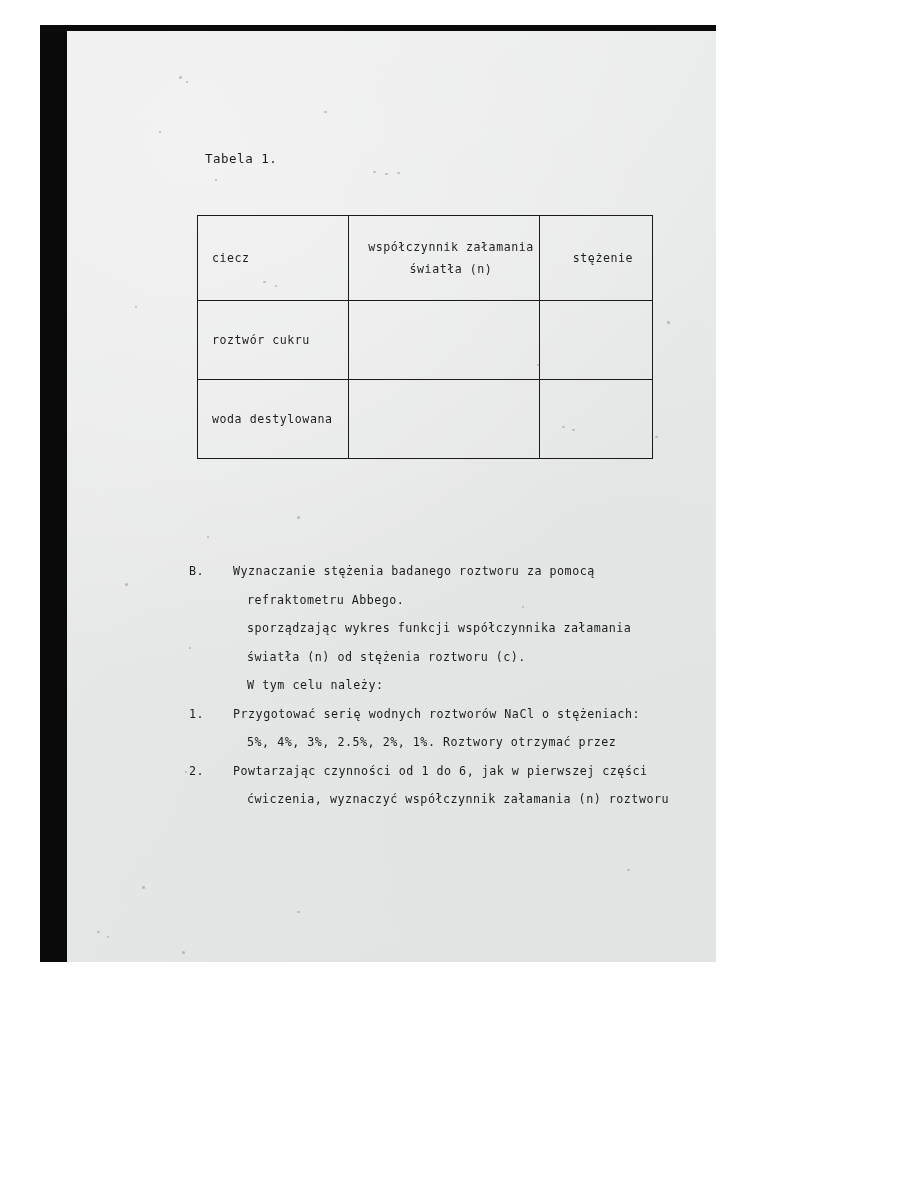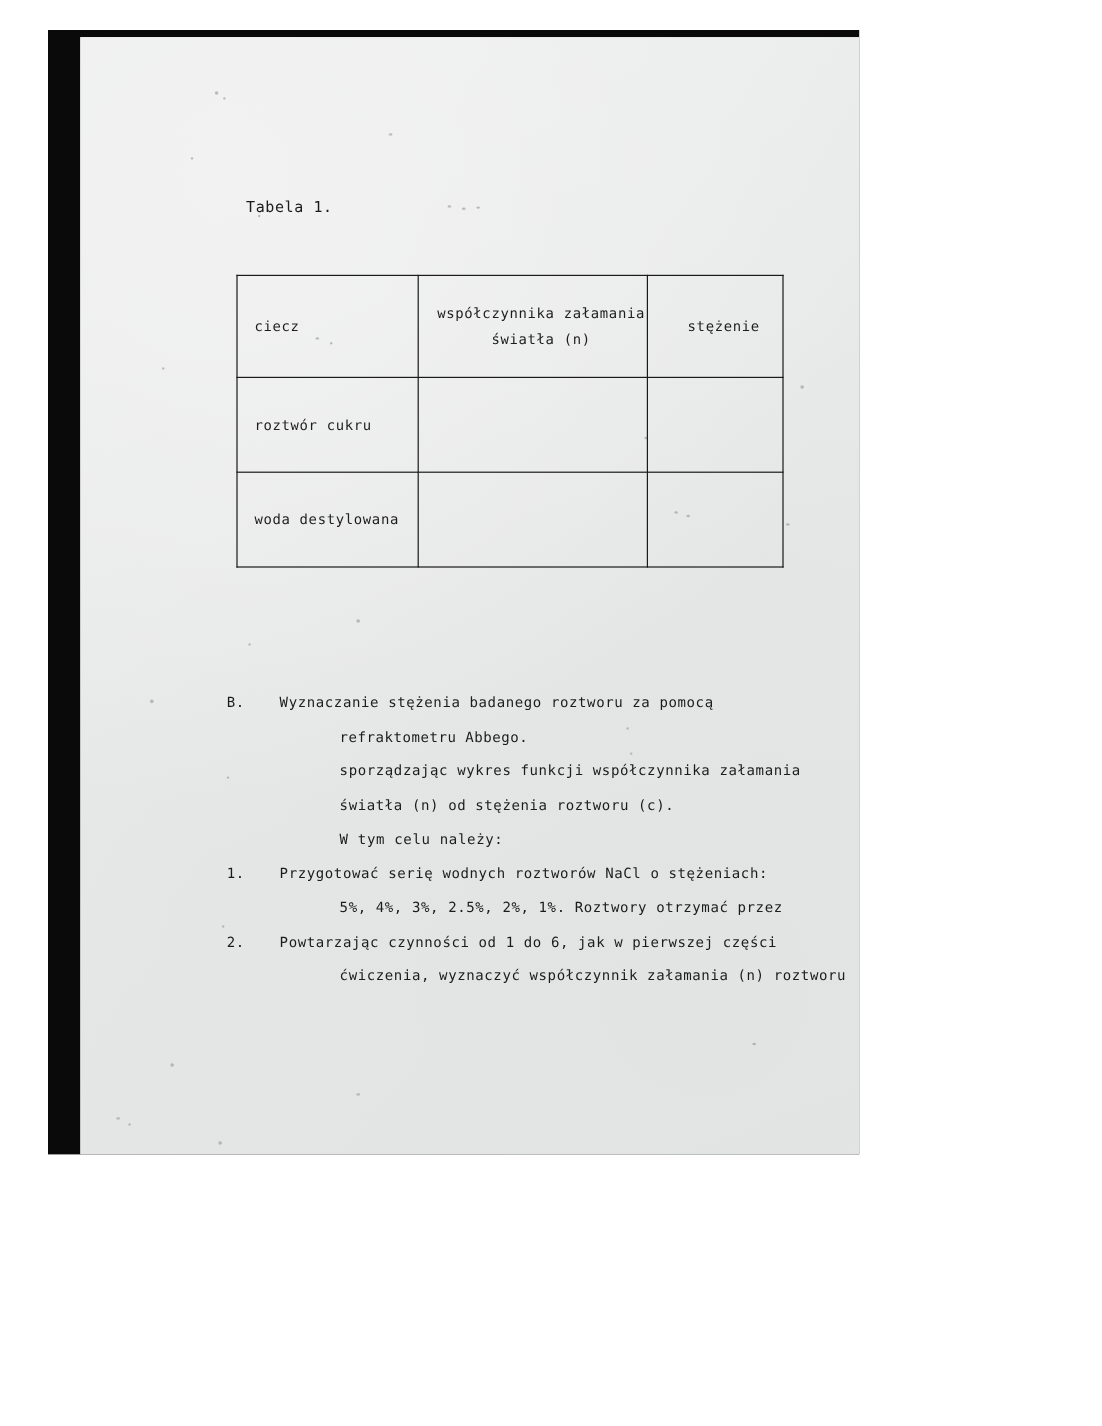--- a/index.html
+++ b/index.html
@@ -39,21 +39,21 @@
   
   .speck {
     position: absolute;
     background: #8d8f8f;
     border-radius: 50%;
     opacity: .55;
   }
 
   #doc {
     position: absolute;
-    left: 0; top: 14px;
+    left: 0; top: 0;
     width: 554px; height: 931px;
   }
 
   .caption {
     position: absolute;
     left: 138px;
     top: 120px;
     font-size: 12.5px;
     letter-spacing: .5px;
     color: #1b1b1b;
@@ -103,21 +103,21 @@
   .marker {
     position: absolute;
     left: 0;
     top: 0;
   }
   .txt {
     position: absolute;
     left: 44px;
     top: 0;
   }
-  .txt.ind { left: 58px; margin-left: 36px; }
+  .txt.ind { left: 58px; }
 
   
   .line:nth-child(2) .txt { letter-spacing: .45px; }
   .line:nth-child(5) .txt { letter-spacing: .55px; }
 </style>
 </head>
 <body>
 
 <div id="scan-area">
   <div id="page-sheet">
@@ -154,21 +154,21 @@
 
     <div id="doc">
 
       <div class="caption">Tabela 1.</div>
 
       <table class="data">
         <tbody>
             <tr class="head">
           <td class="c-liquid">ciecz</td>
           <td class="c-index">
-            <span class="idx-l1">współczynnika załamania</span>
+            <span class="idx-l1">współczynnik załamania</span>
             <span class="idx-l2">światła (n)</span>
           </td>
           <td class="c-conc">stężenie</td>
         </tr>
         <tr class="body">
           <td class="c-liquid">roztwór cukru</td>
           <td class="c-index"></td>
           <td class="c-conc"></td>
         </tr>
         <tr class="body">

